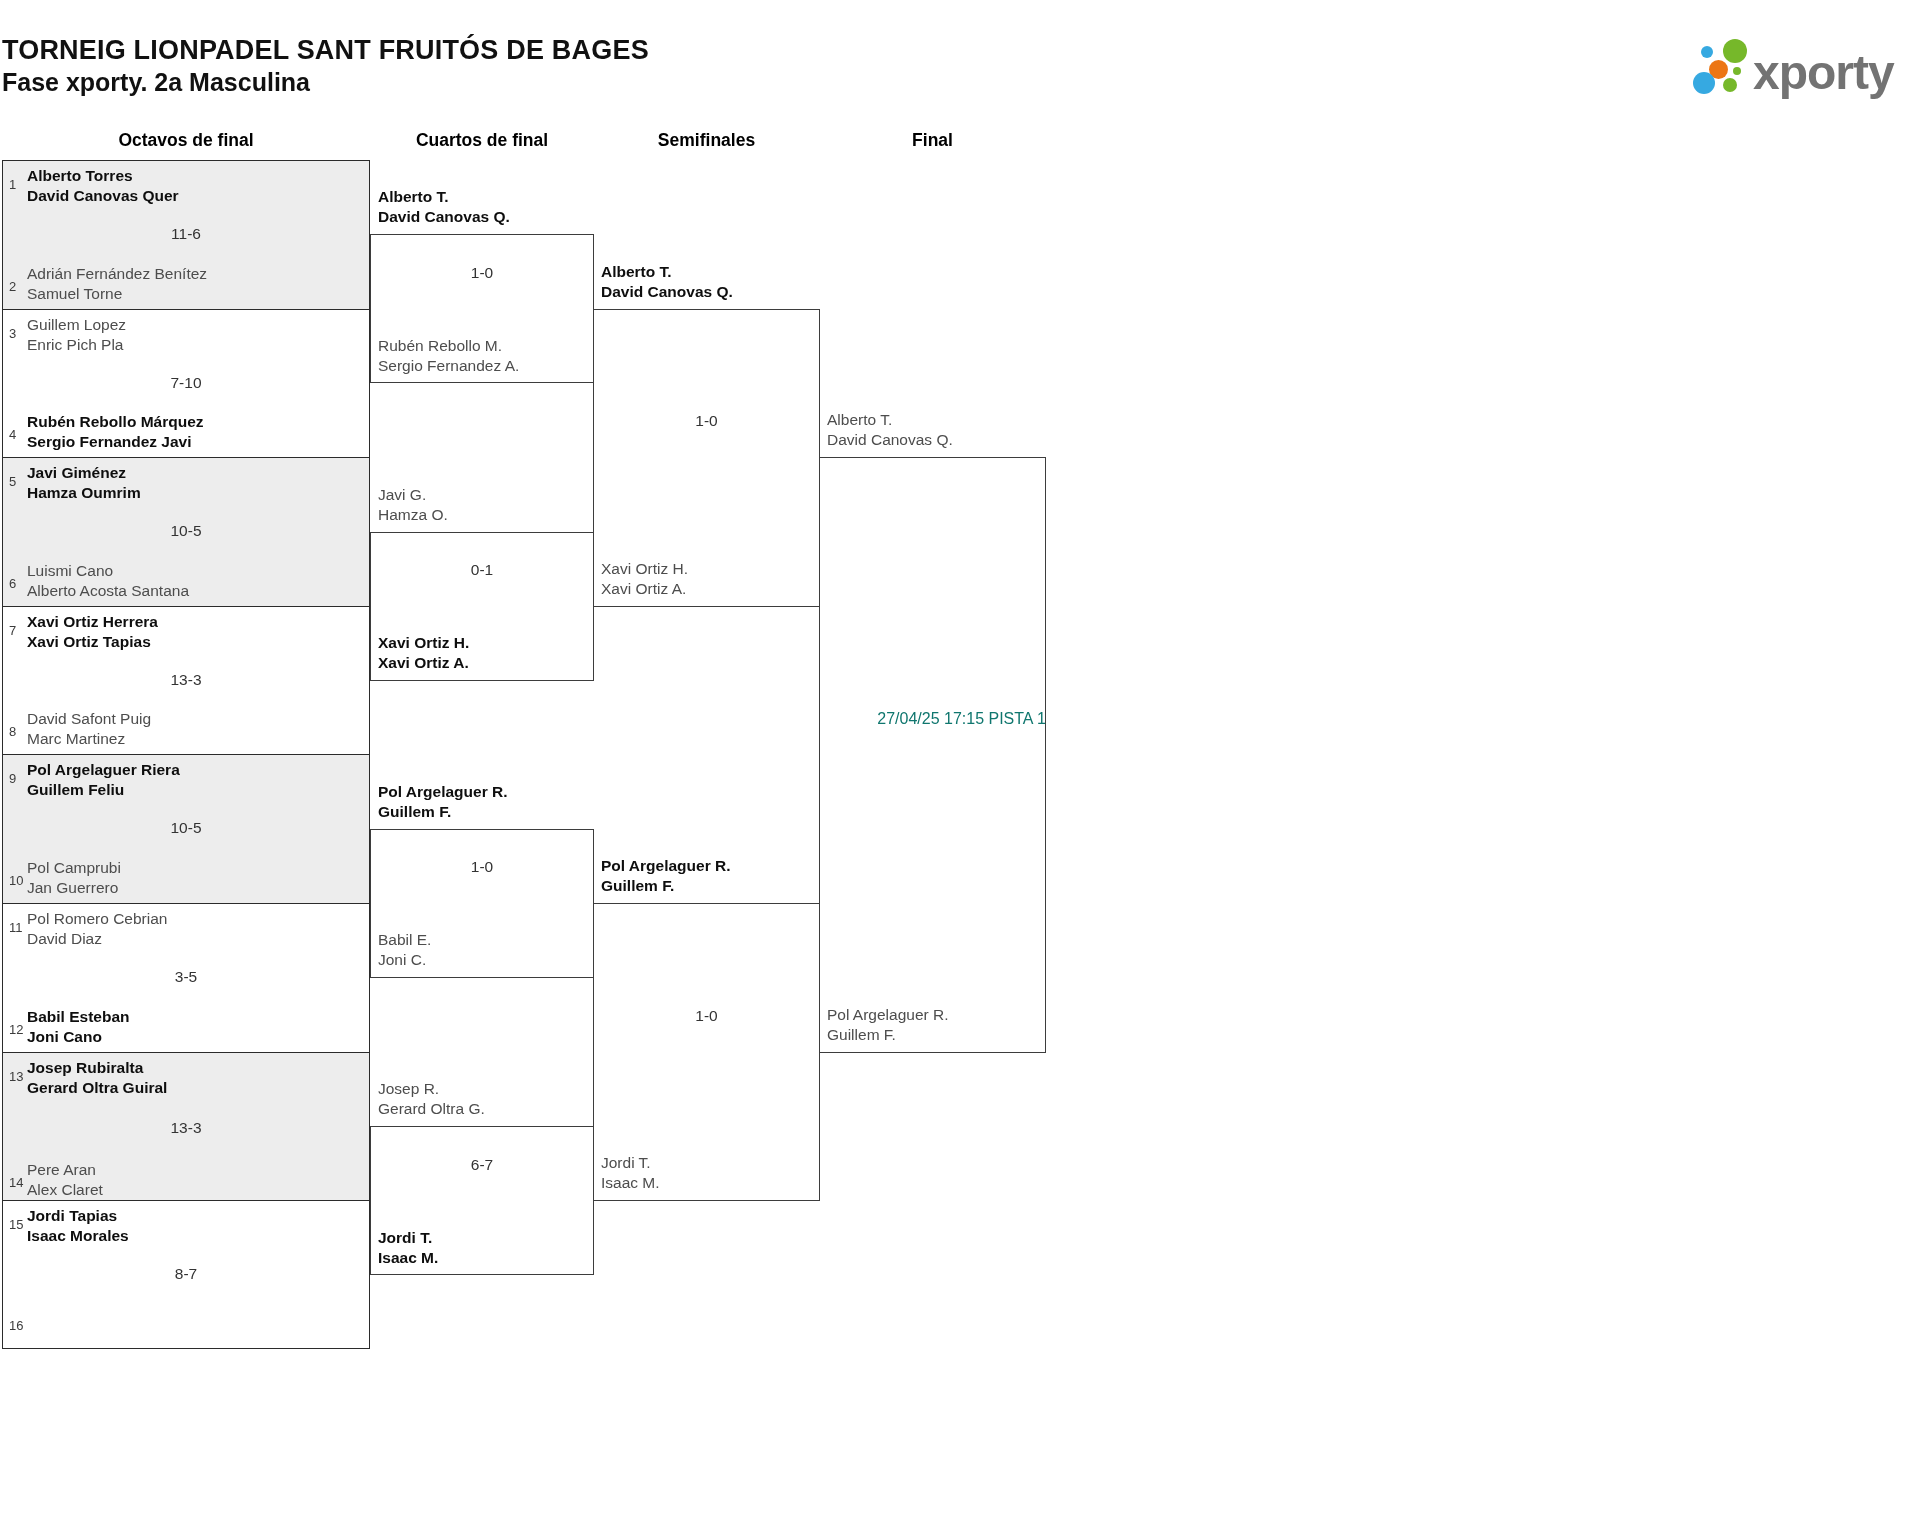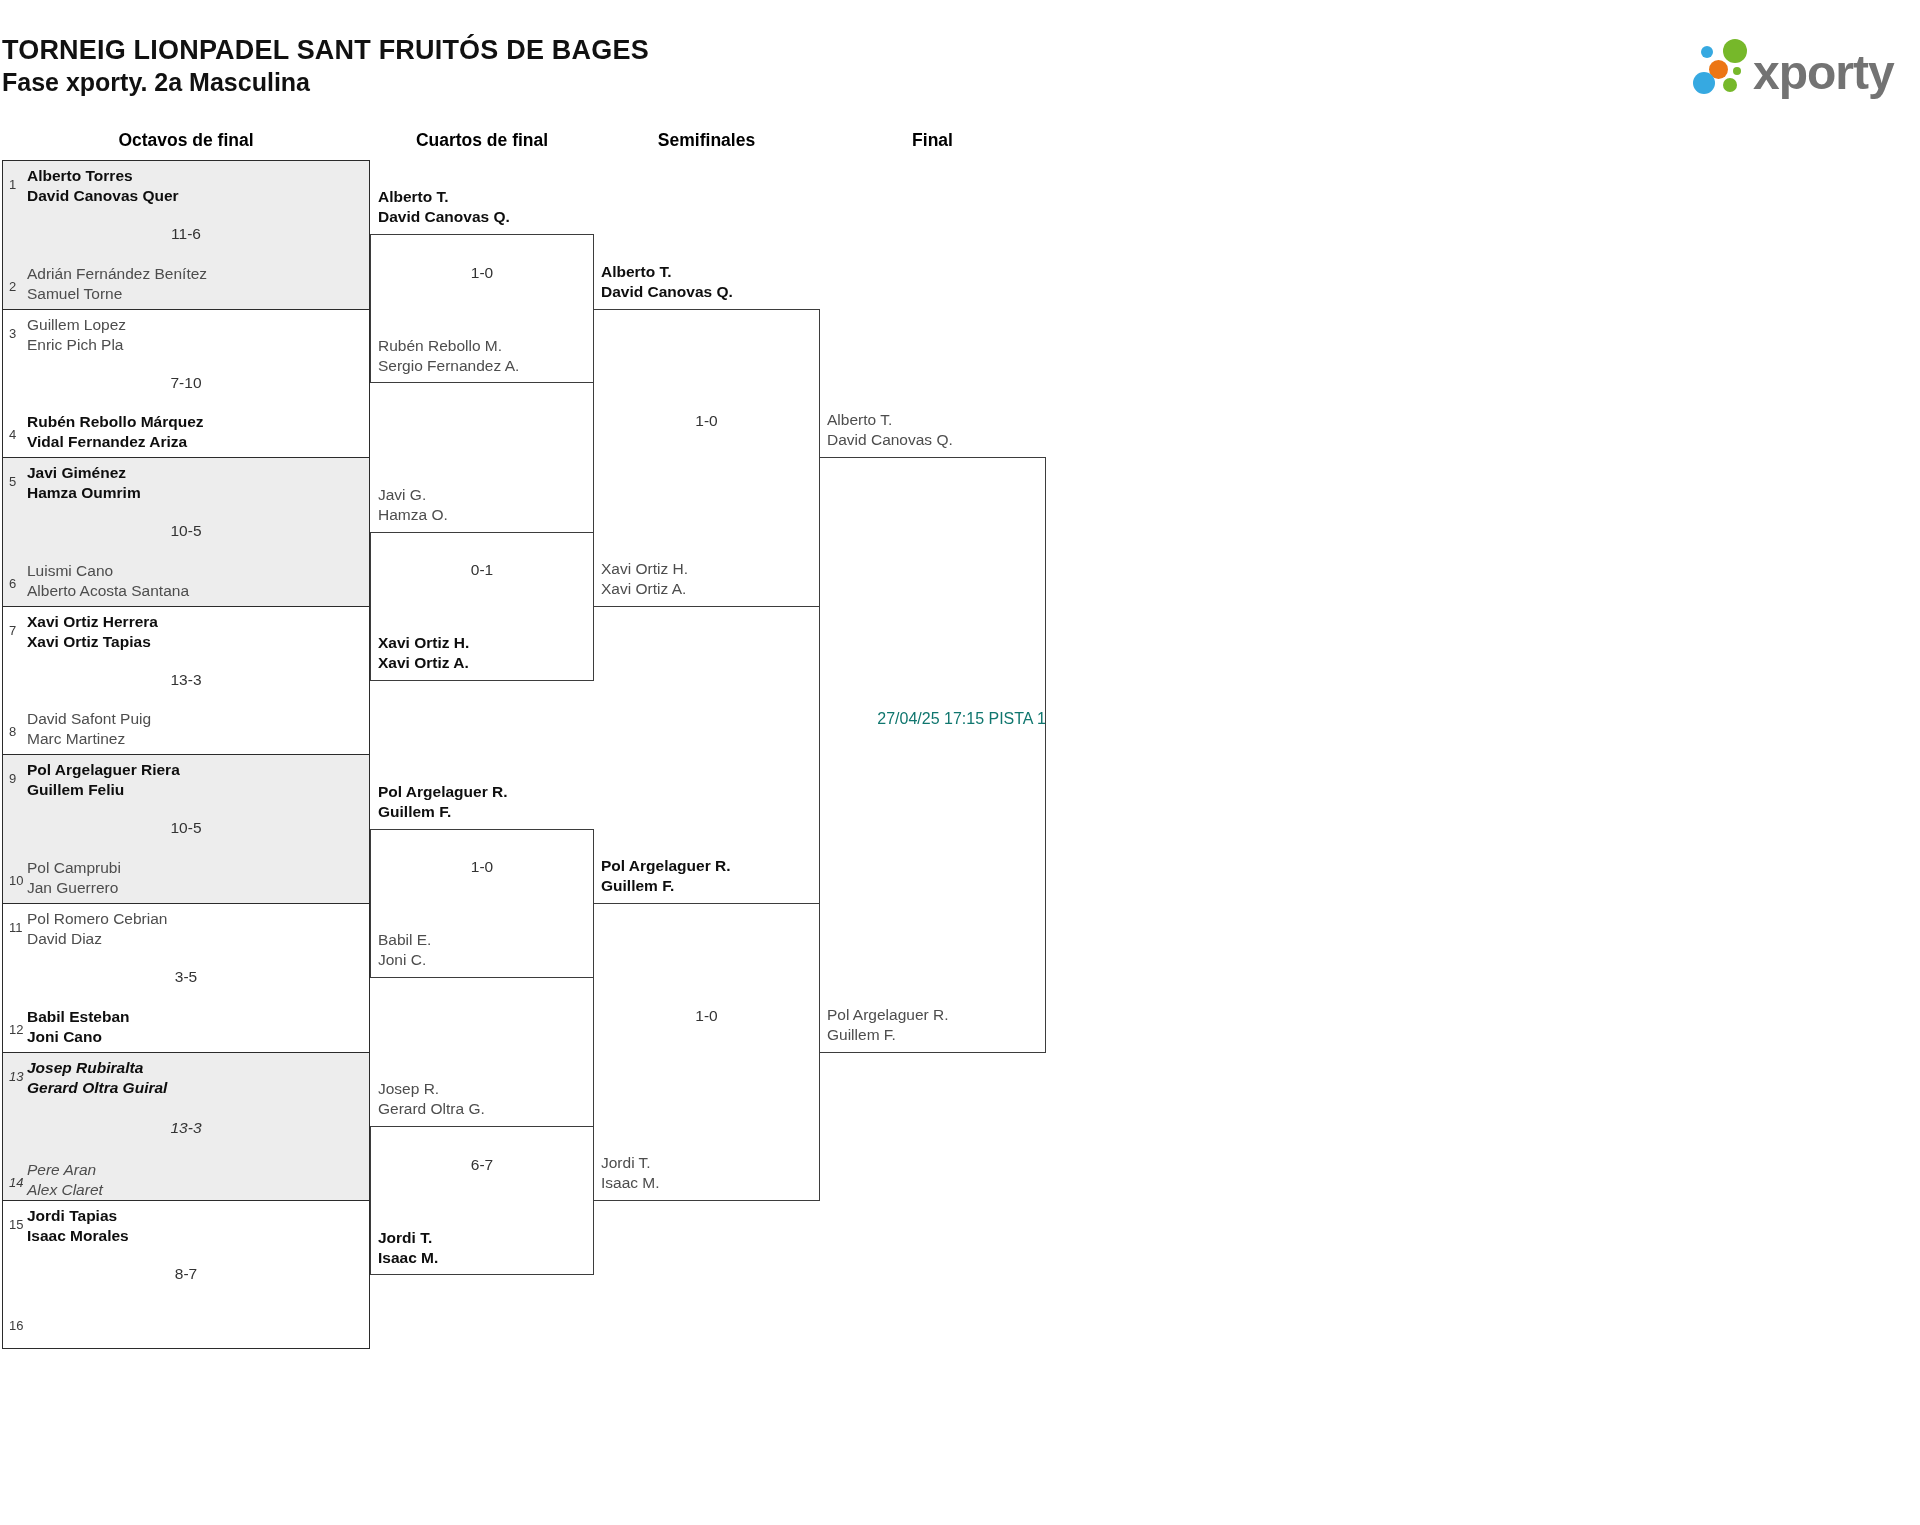--- a/index.html
+++ b/index.html
@@ -97,21 +97,21 @@
     <div class="obox" style="top:277px;height:149px;">
       <div class="seed seed-top">3</div>
       <div class="slot slot-top">
         <div>Guillem Lopez</div>
         <div>Enric Pich Pla</div>
       </div>
       <div class="oscore">7-10</div>
       <div class="seed seed-bottom">4</div>
       <div class="slot slot-bottom bold">
         <div>Rubén Rebollo Márquez</div>
-        <div>Vidal Fernandez Ariza</div>
+        <div>Sergio Fernandez Javi</div>
       </div>
     </div>
 
     <div class="obox shaded" style="top:425px;height:150px;">
       <div class="seed seed-top">5</div>
       <div class="slot slot-top bold">
         <div>Javi Giménez</div>
         <div>Hamza Oumrim</div>
       </div>
       <div class="oscore">10-5</div>
@@ -157,21 +157,21 @@
         <div>David Diaz</div>
       </div>
       <div class="oscore">3-5</div>
       <div class="seed seed-bottom">12</div>
       <div class="slot slot-bottom bold">
         <div>Babil Esteban</div>
         <div>Joni Cano</div>
       </div>
     </div>
 
-    <div class="obox shaded" style="top:1020px;height:154px;font-style:italic;">
+    <div class="obox shaded" style="top:1020px;height:154px;">
       <div class="seed seed-top">13</div>
       <div class="slot slot-top bold">
         <div>Josep Rubiralta</div>
         <div>Gerard Oltra Guiral</div>
       </div>
       <div class="oscore">13-3</div>
       <div class="seed seed-bottom">14</div>
       <div class="slot slot-bottom">
         <div>Pere Aran</div>
         <div>Alex Claret</div>

